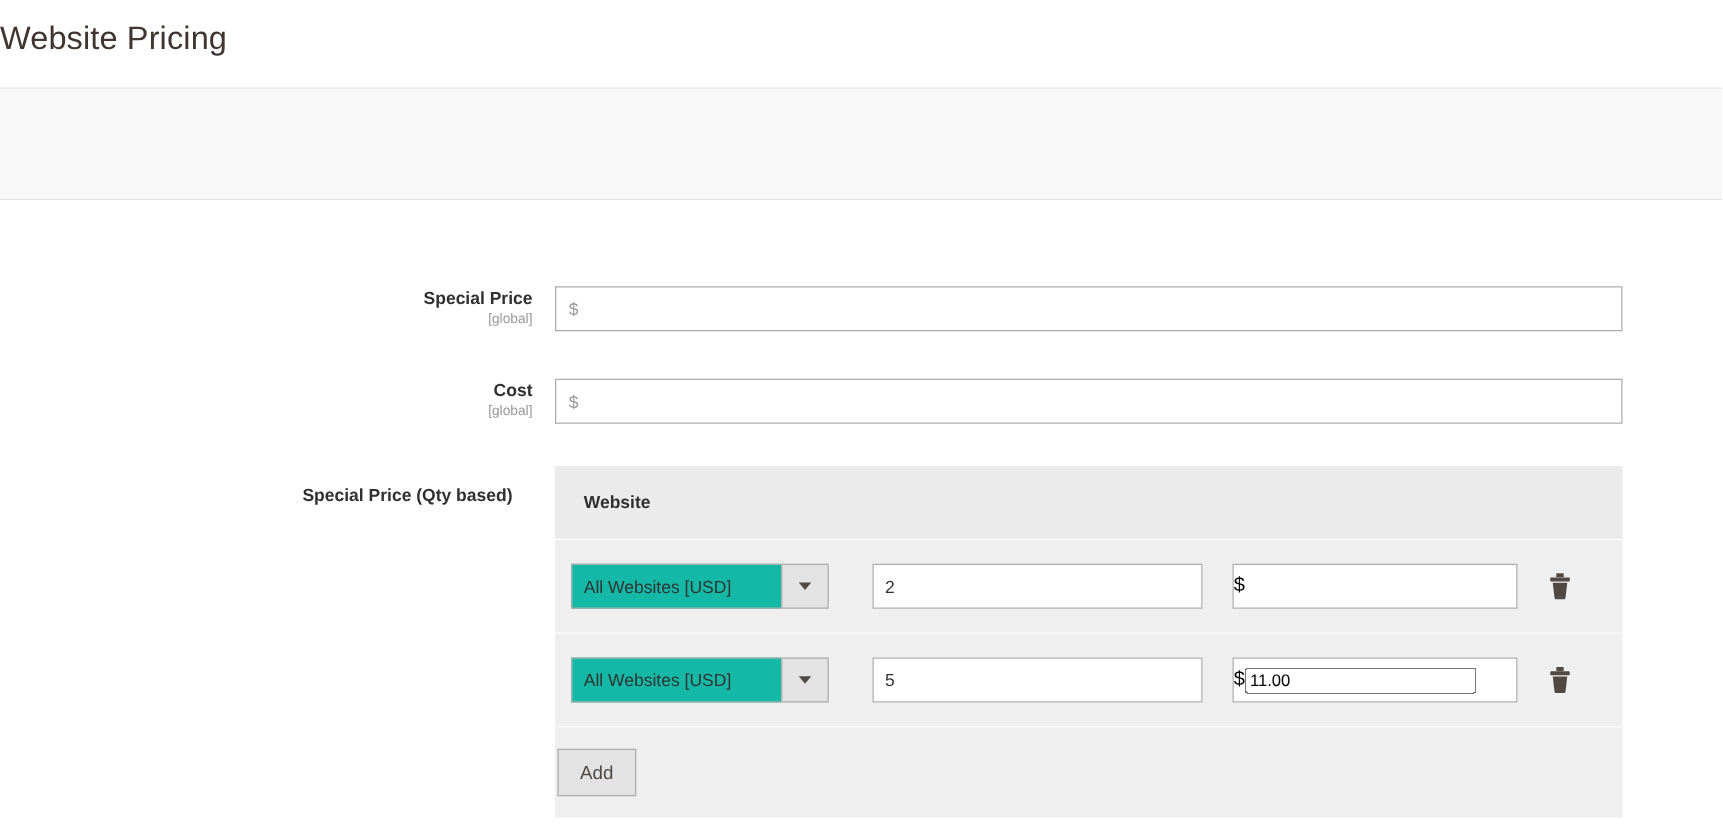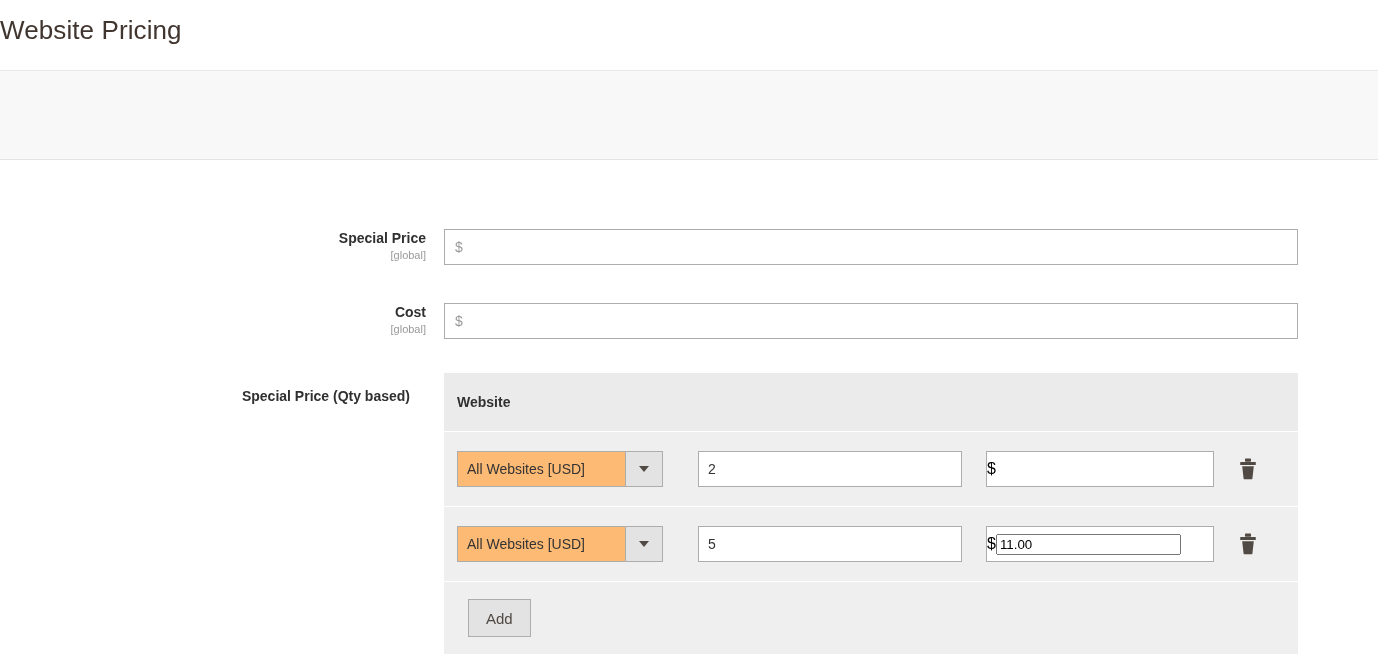--- a/index.html
+++ b/index.html
@@ -104,21 +104,21 @@
     width: 854px;
     background: #efefef;
   }
   .panel-header {
     height: 59px;
     background: #ebebeb;
     display: flex;
     align-items: center;
     border-bottom: 1px solid #ffffff;
   }
-  .col-website   { width: 254px; padding-left: 13px; }
+  .col-website   { width: 254px; padding-left: 23px; }
   .col-qty       { width: 288px; }
   .col-price     { width: 240px; }
   .col-action    { width: 59px; }
 
   .panel-header .hdr {
     font-size: 14px;
     font-weight: 700;
     color: #303030;
     white-space: nowrap;
   }
@@ -142,21 +142,21 @@
     position: relative;
     display: flex;
     width: 206px;
     height: 36px;
     margin-left: 13px;
   }
   .select-display {
     flex: 1 1 auto;
     border: 1px solid #adadad;
     border-right: 0;
-    background: #fdba74;
+    background: #14b8a6;
     font-size: 14px;
     color: #333333;
     line-height: 34px;
     padding: 0 9px;
     white-space: nowrap;
     overflow: hidden;
   }
   .select-arrow {
     width: 38px;
     border: 1px solid #adadad;
@@ -207,21 +207,21 @@
     margin-left: 8px;
   }
 
   .panel-footer {
     height: 72px;
     display: flex;
     align-items: center;
     background: #efefef;
   }
   .add-button {
-    margin-left: 24px;
+    margin-left: 2px;
     background: #e3e3e3;
     border: 1px solid #adadad;
     color: #514943;
     font-size: 15px;
     font-family: "Liberation Sans", sans-serif;
     height: 38px;
     padding: 0 17px;
     cursor: pointer;
     text-align: right;
   }

